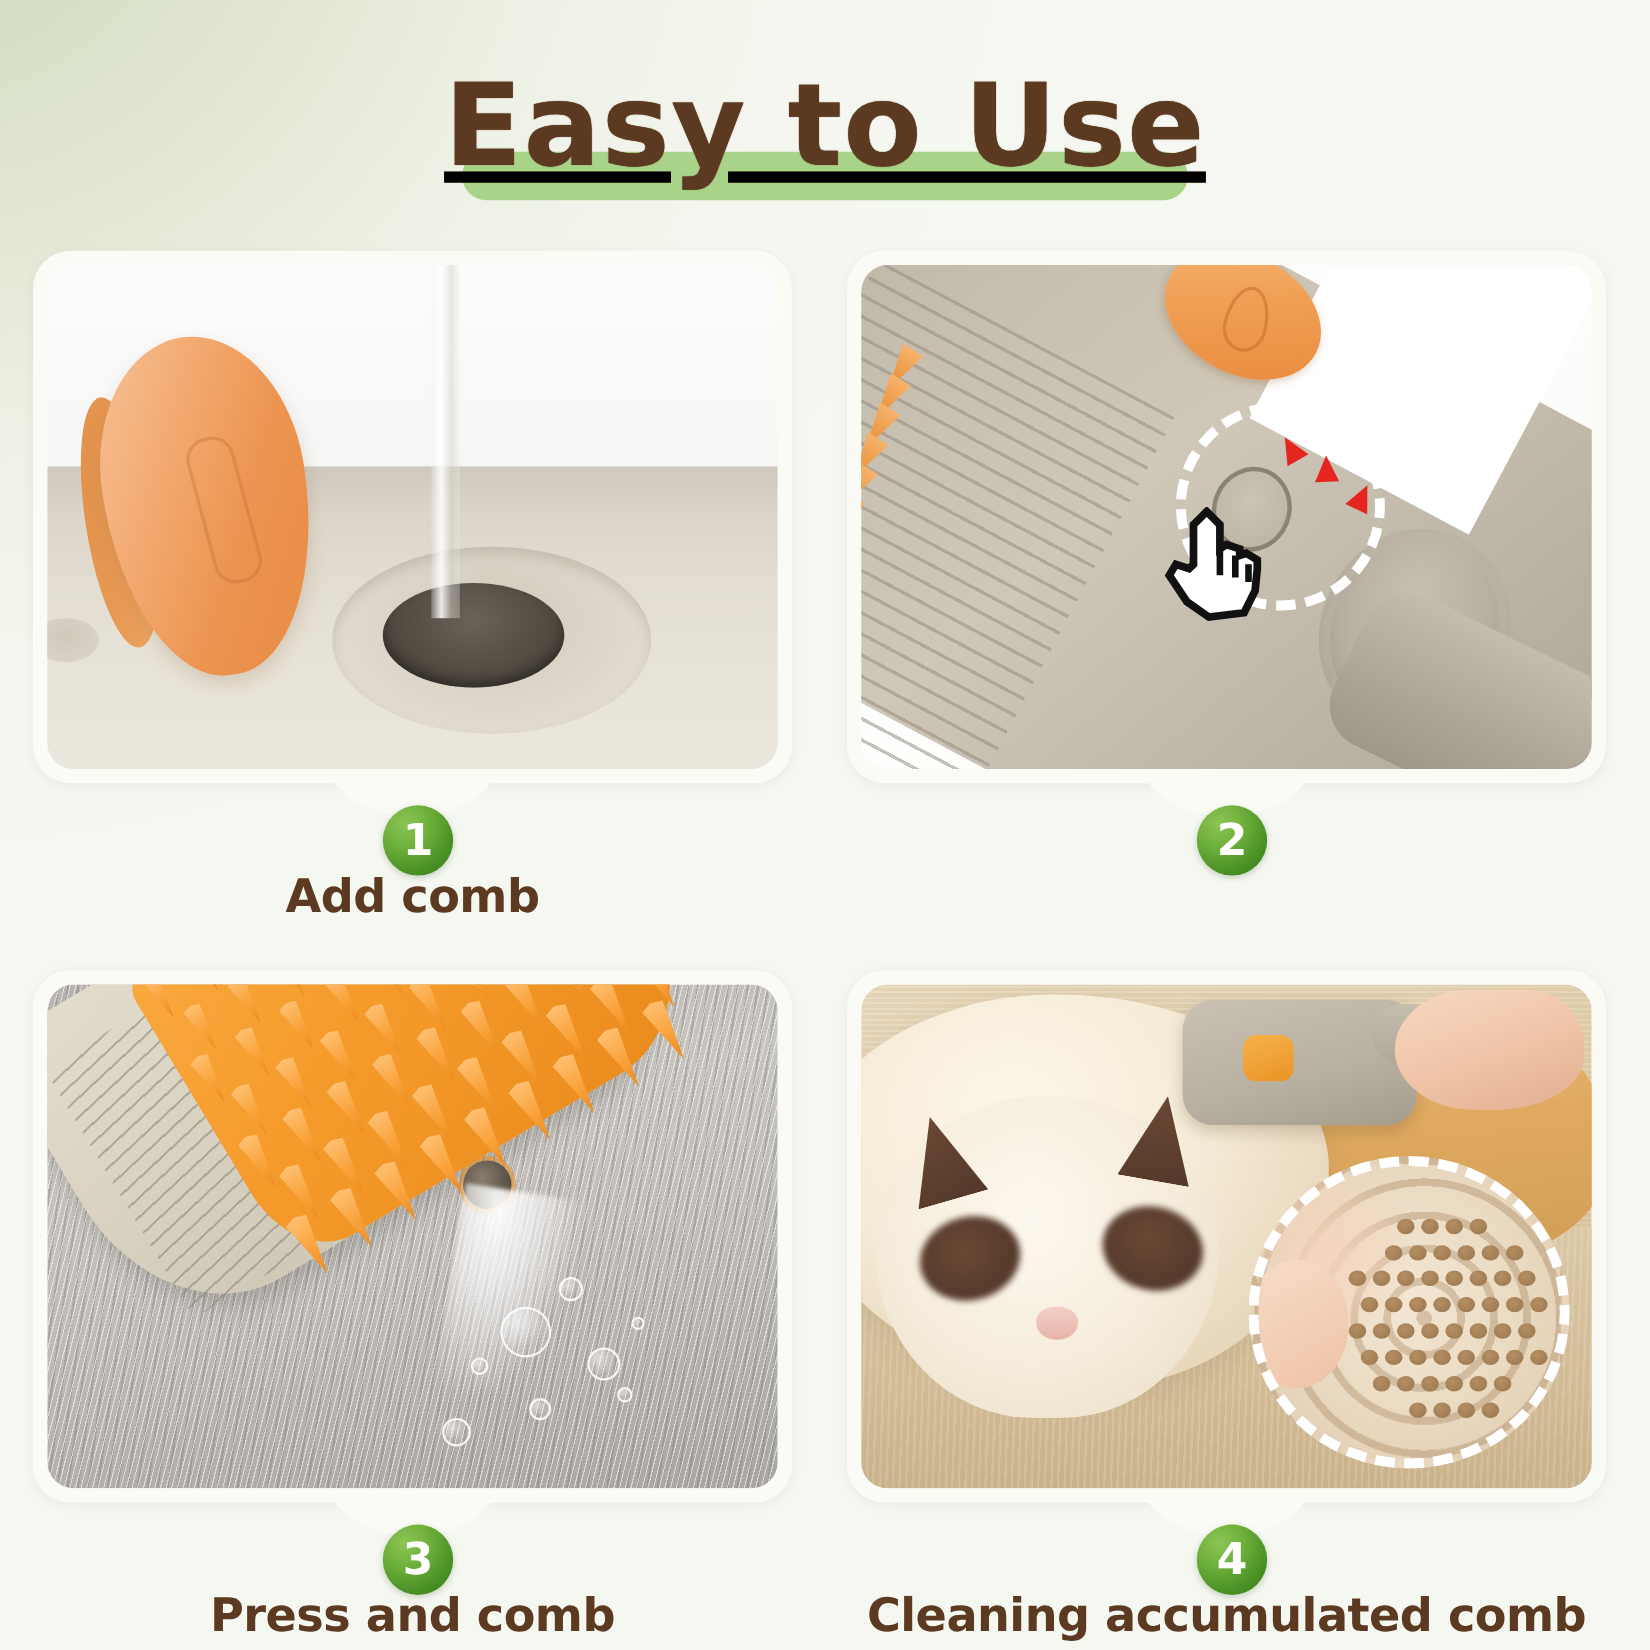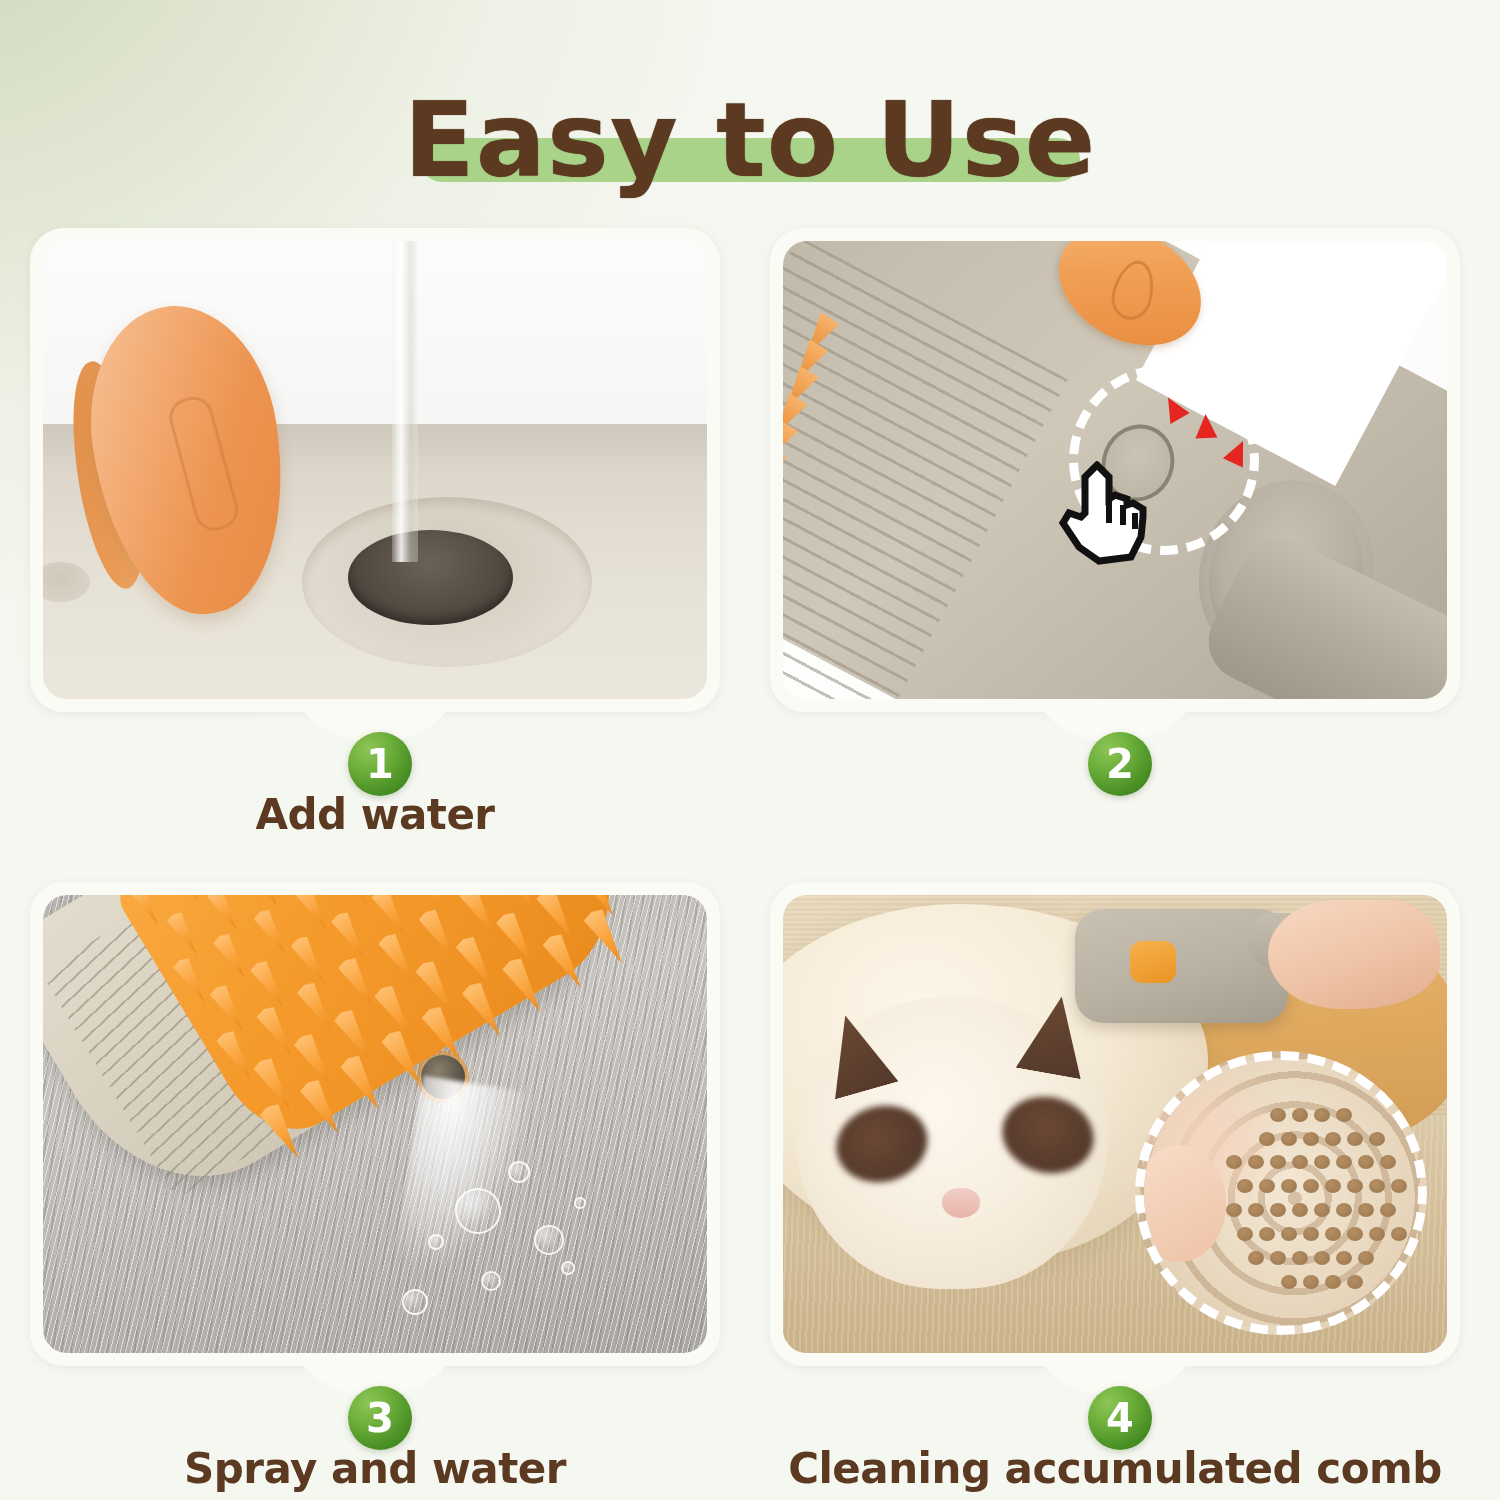--- a/index.html
+++ b/index.html
@@ -20,22 +20,23 @@
       linear-gradient(160deg, #d3dac2 0%, #eef1e6 45%, #f4f7f0 100%);
     background-blend-mode: normal;
   }
 
   
   #title-wrap {
     position: absolute;
     left: 0; right: 0; top: 62px;
     height: 130px;
     display: flex;
-    align-items: flex-end;
+    align-items: flex-start;
     justify-content: center;
+    text-decoration: underline;
   }
   #title-highlight {
     position: absolute;
     left: 50%;
     transform: translateX(-50%);
     top: 76px;
     width: 660px;
     height: 44px;
     background: #a9d389;
     border-radius: 22px;
@@ -511,21 +512,21 @@
           <div class="p1-counter"></div>
           <div class="p1-hole-outer"></div>
           <div class="p1-hole-inner"></div>
           <div class="p1-water"></div>
           <div class="p1-notch"></div>
           <div class="p1-cap-side"></div>
           <div class="p1-cap"></div>
         </div>
       </div>
       <div class="badge">1</div>
-      <div class="caption">Add water</div>
+      <div class="caption">Add comb</div>
     </div>
 
     <div class="step">
       <div class="frame">
         <div class="frame-hump"></div>
         <div class="photo p2">
           <div class="p2-body"></div>
           <div class="p2-white-right"></div>
           <div class="p2-comb"></div>
           <div class="p2-teeth" id="p2teeth">
@@ -619,21 +620,21 @@
               <i style="left: 58%; top: 74%; width: 16px; height: 16px;"></i>
               <i style="left: 74%; top: 72%; width: 30px; height: 30px;"></i>
               <i style="left: 66%; top: 82%; width: 20px; height: 20px;"></i>
               <i style="left: 80%; top: 66%; width: 12px; height: 12px;"></i>
               <i style="left: 54%; top: 86%; width: 26px; height: 26px;"></i>
               <i style="left: 78%; top: 80%; width: 14px; height: 14px;"></i>
             </div>
         </div>
       </div>
       <div class="badge">3</div>
-      <div class="caption">Spray and water</div>
+      <div class="caption">Press and comb</div>
     </div>
 
     <div class="step">
       <div class="frame">
         <div class="frame-hump"></div>
         <div class="photo p4">
           <div class="p4-carpet"></div>
           <div class="p4-cat-back"></div>
           <div class="p4-cat-body"></div>
           <div class="p4-cat-head"></div>

